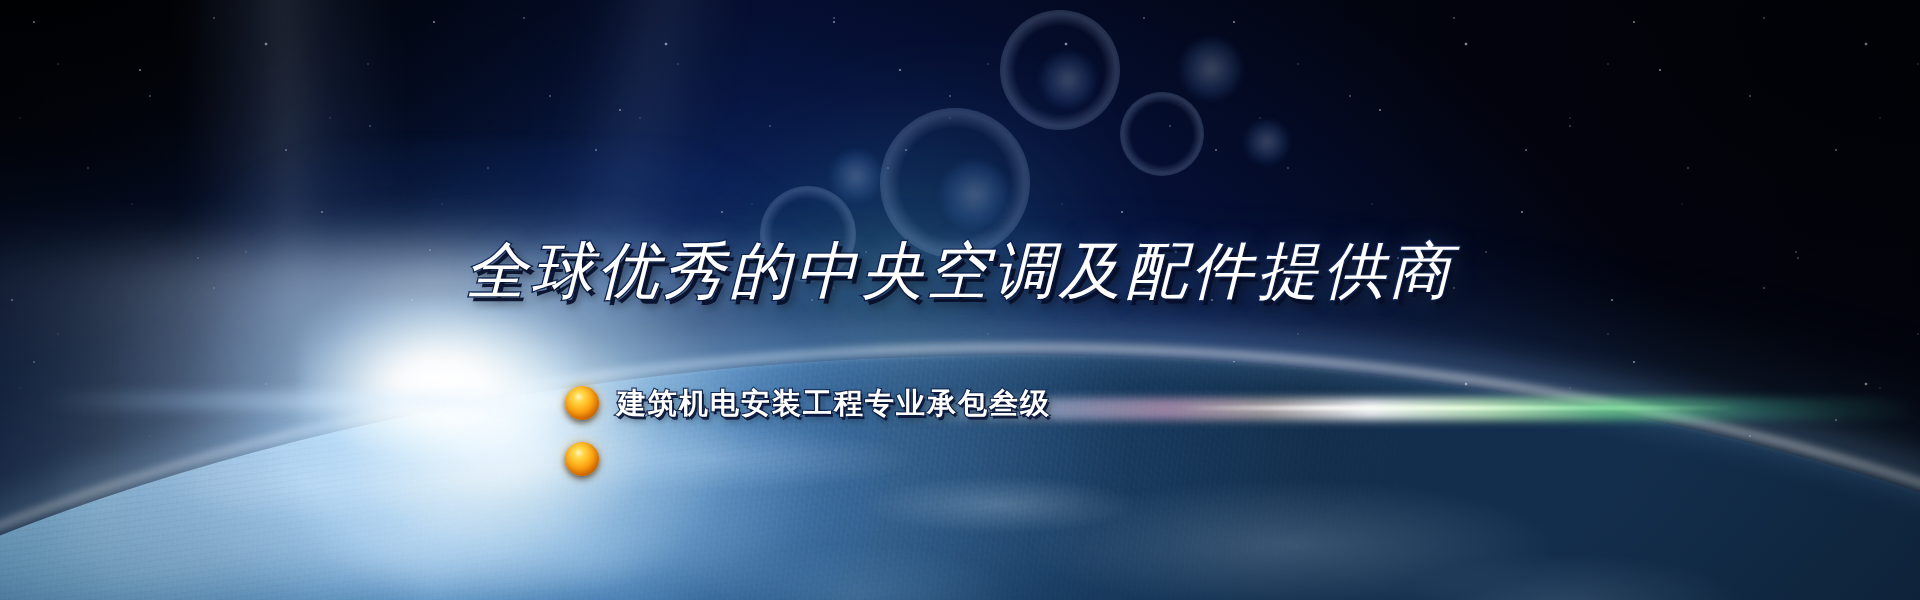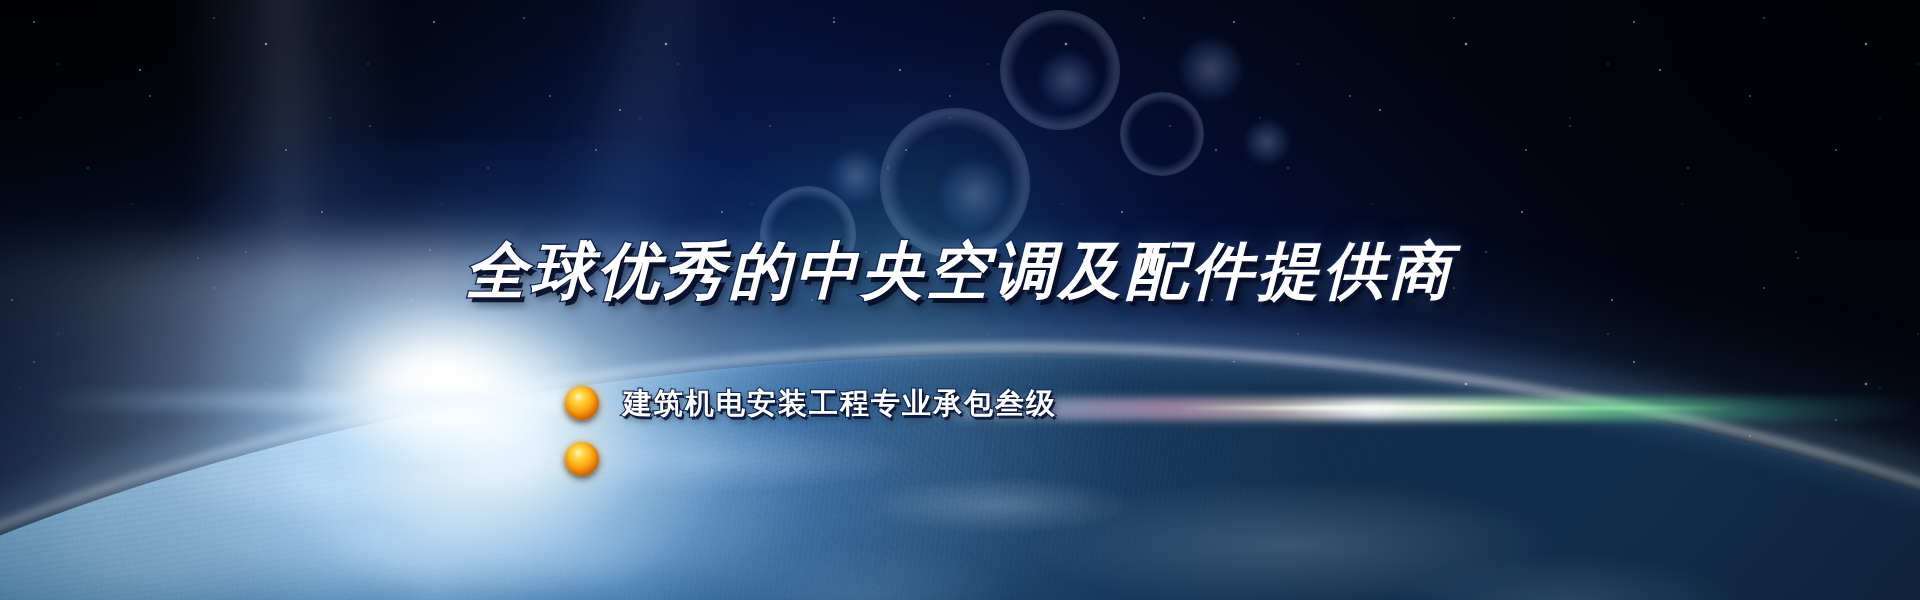--- a/index.html
+++ b/index.html
@@ -356,21 +356,21 @@
   }
 
   .headline {
     position: absolute;
     left: 0;
     right: 0;
     top: 196px;
     text-align: center;
     font-size: 62px;
     line-height: 1.08;
-    font-weight: 700;
+    font-weight: 400;
     font-style: italic;
     letter-spacing: 4px;
     color: #ffffff;
     white-space: nowrap;
     -webkit-text-stroke: 2.6px #0c1f4d;
     paint-order: stroke fill;
     text-shadow:
        4px 5px 0 rgba(6,14,40,.92),
        6px 7px 10px rgba(0,0,0,.55),
        0 0 26px rgba(120,180,255,.35);
@@ -380,21 +380,21 @@
     position: absolute;
     left: 565px;
     top: 386px;
     display: flex;
     flex-direction: column;
     gap: 22px;
   }
   .bullet-row {
     display: flex;
     align-items: center;
-    gap: 24px;
+    gap: 18px;
   }
   .bullet-dot {
     flex: 0 0 auto;
     width: 34px;
     height: 34px;
     border-radius: 50%;
     background: radial-gradient(circle at 40% 32%,
       #fff6c4 0%,
       #ffd84a 16%,
       #ffae18 42%,

